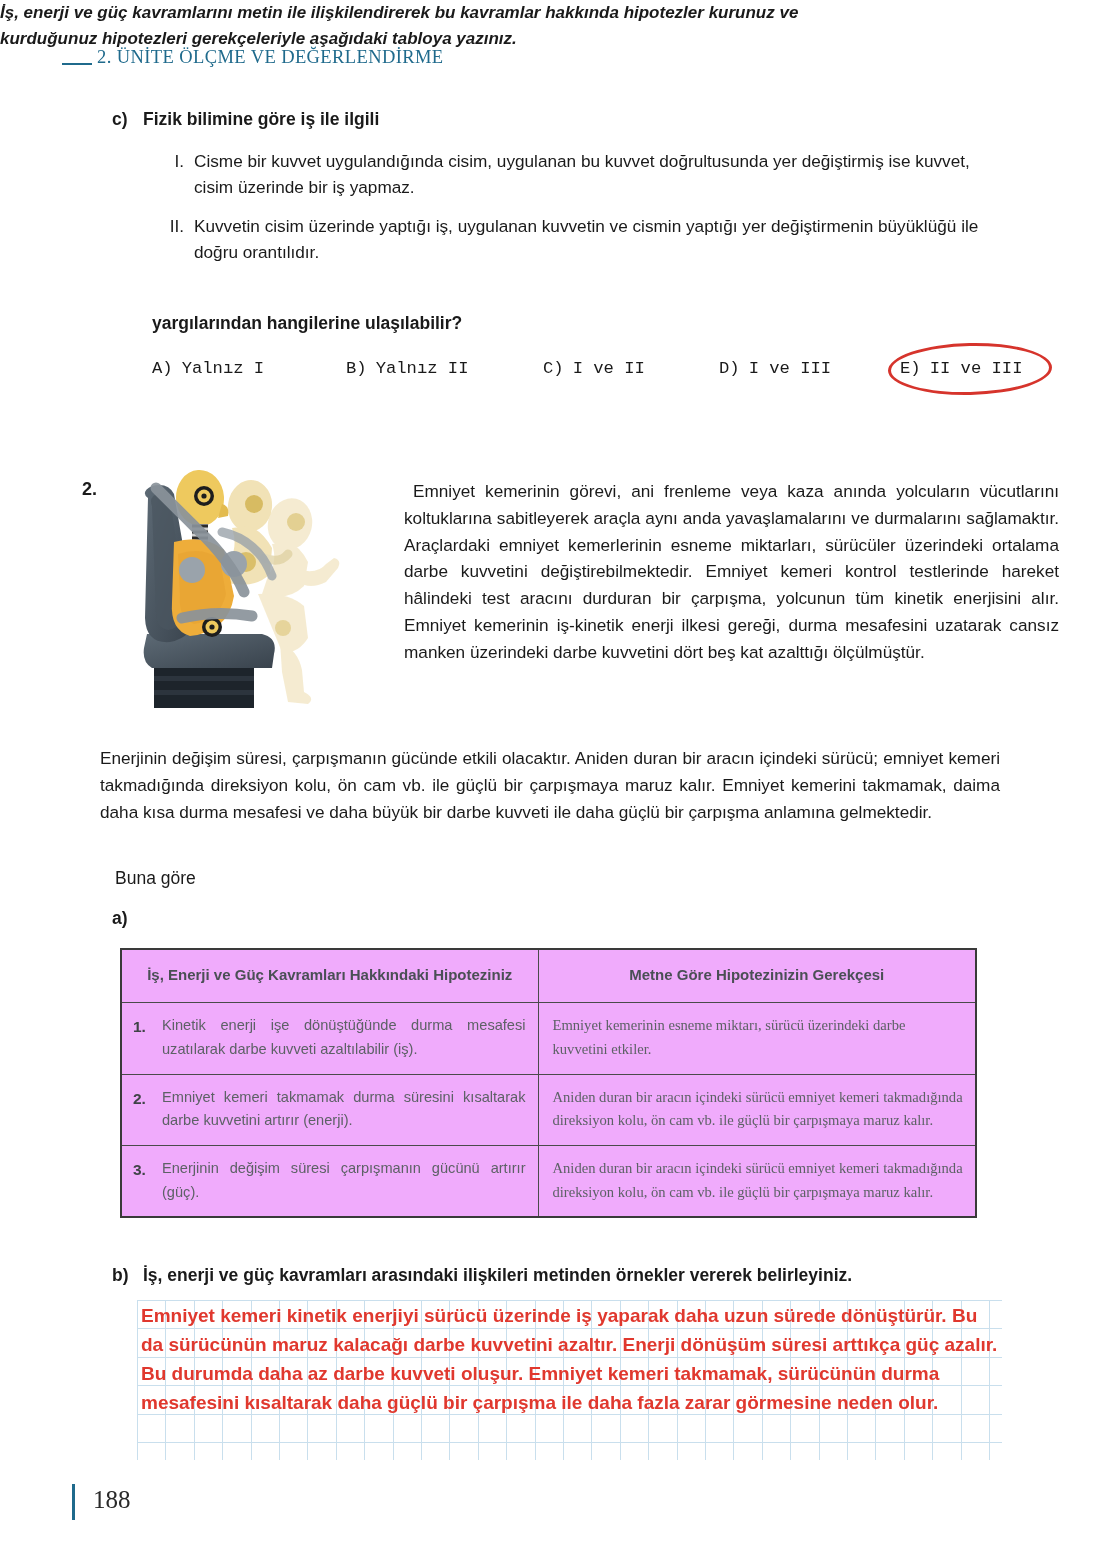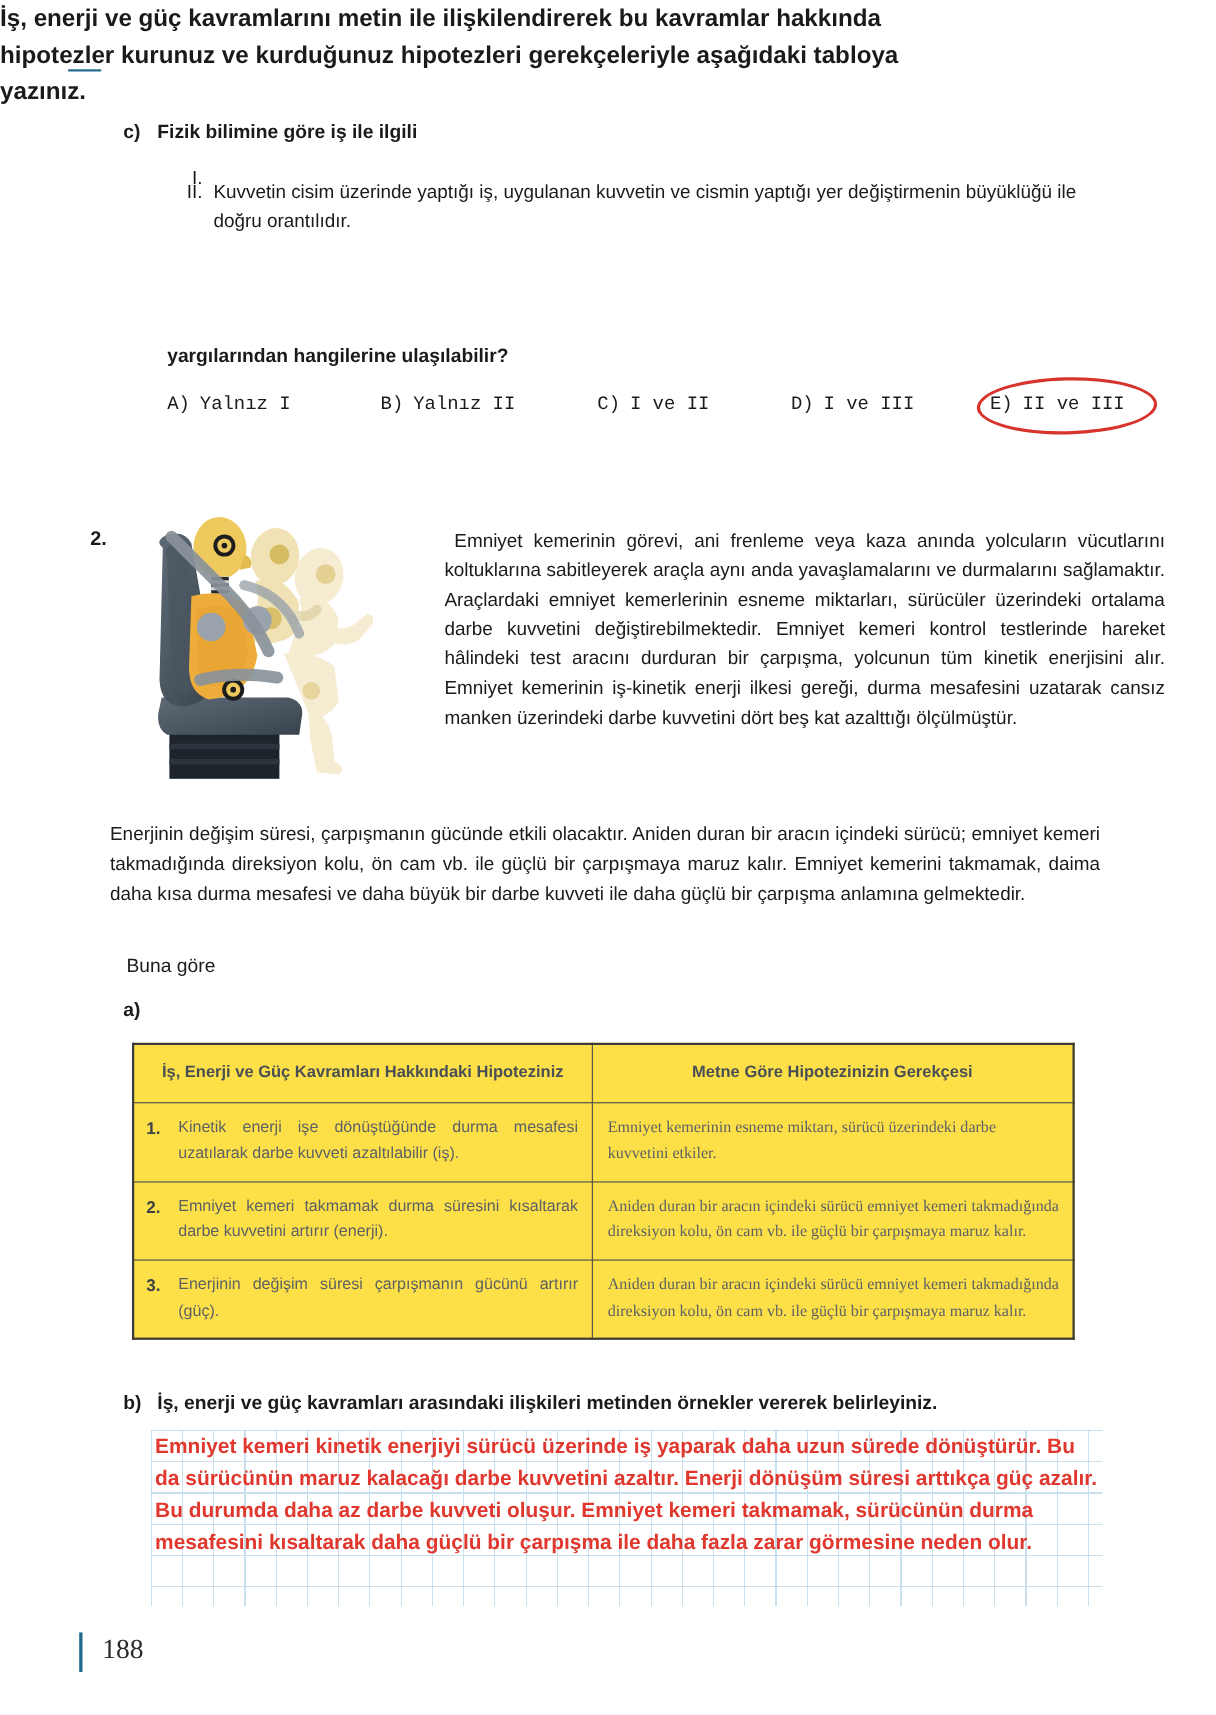--- a/index.html
+++ b/index.html
@@ -170,34 +170,35 @@
     top: 868px;
     font-size: 17.5px;
     font-weight: normal;
   }
 
   #a-letter { left: 112px; top: 908px; }
   #a-heading {
     left: 143px;
     top: 908px;
     width: 878px;
-    font-size: 22px;
+    font-size: 17px;
     font-weight: bold;
     line-height: 1.5;
+    font-style: italic;
   }
 
   
   .hypothesis-table {
     position: absolute;
     left: 120px;
     top: 948px;
     width: 855px;
     border: 2px solid #3a3a3a;
     border-collapse: collapse;
-    background: #fde047;
+    background: #f0abfc;
     table-layout: fixed;
   }
   .hypothesis-table th,
   .hypothesis-table td {
     border: 1px solid #4a4a4a;
     vertical-align: top;
     color: #5d6166;
     font-size: 14.6px;
     line-height: 1.62;
   }
@@ -287,28 +288,30 @@
     font-family: "Liberation Serif", serif;
     font-size: 25px;
     color: #2a2a2a;
   }
 </style>
 </head>
 <body>
 
 <div class="page-header">
   <div class="header-rule"></div>
+  <div class="header-title">2. ÜNİTE ÖLÇME VE DEĞERLENDİRME</div>
 </div>
 
 <div class="q-sub-letter" id="c-letter">c)</div>
 <div class="q-sub-text" id="c-heading">Fizik bilimine göre iş ile ilgili</div>
 
 <div class="roman-list">
   <div class="roman-item">
     <span class="roman-num">I.</span>
+    <span>Cisme bir kuvvet uygulandığında cisim, uygulanan bu kuvvet doğrultusunda yer değiştirmiş ise kuvvet, cisim üzerinde bir iş yapmaz.</span>
   </div>
   <div class="roman-item">
     <span class="roman-num">II.</span>
     <span>Kuvvetin cisim üzerinde yaptığı iş, uygulanan kuvvetin ve cismin yaptığı yer değiştirmenin büyüklüğü ile doğru orantılıdır.</span>
   </div>
 </div>
 
 <div class="q-sub-text" id="ask-line">yargılarından hangilerine ulaşılabilir?</div>
 
 <div class="options-row">

